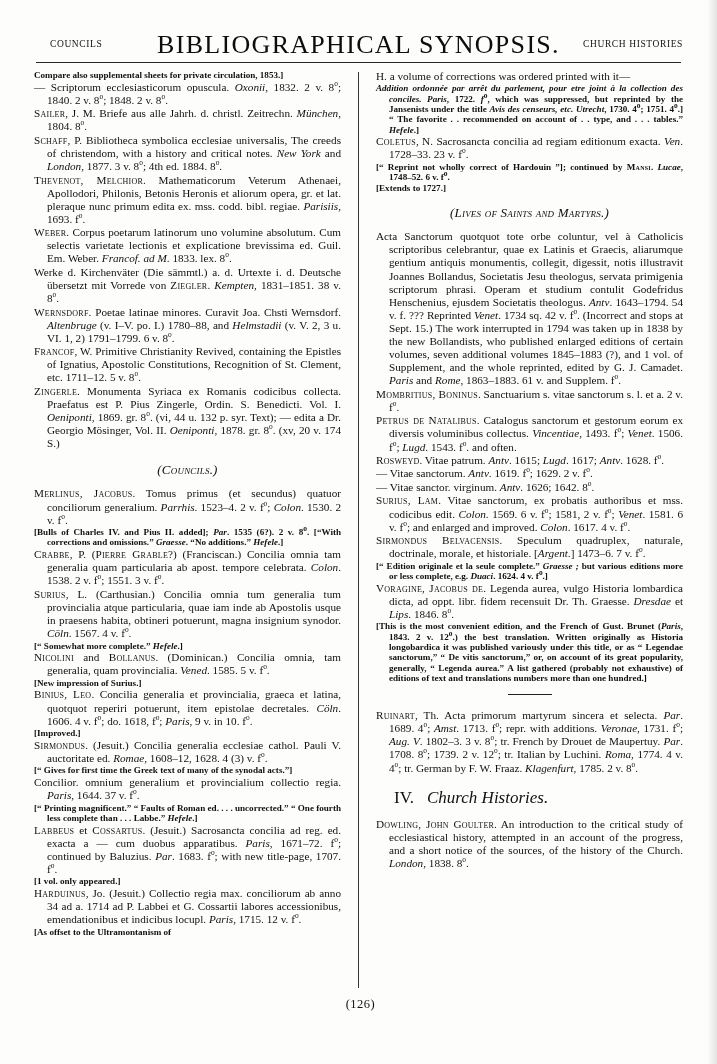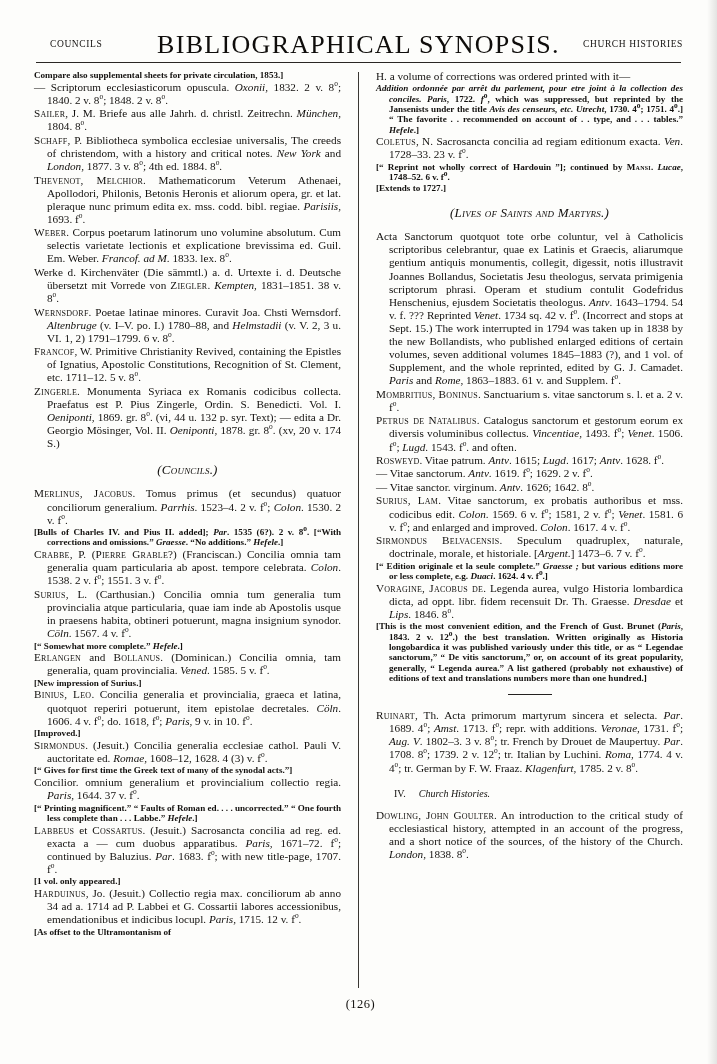--- a/index.html
+++ b/index.html
@@ -114,21 +114,21 @@
   }
   .secthead {
     font-size: 13px;
     font-style: italic;
     text-align: center;
     margin: 12px 0 9px 0;
     letter-spacing: 0.2px;
   }
   .secthead .sc2 { font-variant: small-caps; }
   .chaphead {
-    font-size: 10px;
+    font-size: 17px;
     margin: 13px 0 10px 0;
     padding-left: 18px;
   }
   .chaphead .num { font-style: normal; }
   .chaphead .nm  { font-style: italic; margin-left: 13px; }
   .shortrule {
     width: 44px;
     height: 0;
     border-top: 1.3px solid #242120;
     margin: 11px auto 14px auto;
@@ -183,21 +183,21 @@
         </div>
       <div class="secthead">
         <span class="sc2">(Councils.)</span>
       </div>
       <div>
           <p class="entry"><span class="sc">Merlinus, Jacobus</span>.   Tomus primus (et secundus) quatuor conciliorum generalium.  <span class="it">Parrhis</span>. 1523–4.  2 v. f<span class="sup">o</span>; <span class="it">Colon</span>. 1530. 2 v. f<span class="sup">o</span>.</p>
           <p class="entry note">[Bulls of Charles IV. and Pius II. added];  <span class="it">Par</span>. 1535  (6?).  2 v. 8<span class="sup">o</span>. [“With corrections and omissions.” <span class="it">Graesse</span>.  “No additions.” <span class="it">Hefele</span>.]</p>
           <p class="entry"><span class="sc">Crabbe</span>, P. (<span class="sc">Pierre Grable</span>?) (Franciscan.)  Concilia omnia tam generalia quam particularia ab apost. tempore celebrata. <span class="it">Colon</span>. 1538. 2 v. f<span class="sup">o</span>; 1551. 3 v. f<span class="sup">o</span>.</p>
           <p class="entry"><span class="sc">Surius</span>, L.  (Carthusian.)  Concilia omnia tum generalia tum provincialia atque particularia, quae iam inde ab Apostolis usque in praesens habita, obtineri potuerunt, magna insignium synodor. <span class="it">Cöln</span>. 1567. 4 v. f<span class="sup">o</span>.</p>
           <p class="entry note">[“ Somewhat more complete.” <span class="it">Hefele</span>.]</p>
-          <p class="entry"><span class="sc">Erlangen</span> and <span class="sc">Bollanus</span>.   (Dominican.)   Concilia omnia, tam generalia, quam provincialia.  <span class="it">Vened</span>. 1585. 5 v. f<span class="sup">o</span>.</p>
+          <p class="entry"><span class="sc">Nicolini</span> and <span class="sc">Bollanus</span>.   (Dominican.)   Concilia omnia, tam generalia, quam provincialia.  <span class="it">Vened</span>. 1585. 5 v. f<span class="sup">o</span>.</p>
           <p class="entry note">[New impression of Surius.]</p>
           <p class="entry"><span class="sc">Binius, Leo</span>.  Concilia generalia et provincialia, graeca et latina, quotquot reperiri potuerunt, item epistolae decretales.  <span class="it">Cöln</span>. 1606. 4 v. f<span class="sup">o</span>; do. 1618, f<span class="sup">o</span>; <span class="it">Paris</span>, 9 v. in 10. f<span class="sup">o</span>.</p>
           <p class="entry note">[Improved.]</p>
           <p class="entry"><span class="sc">Sirmondus</span>.  (Jesuit.)  Concilia generalia ecclesiae cathol.  Pauli V. auctoritate ed.  <span class="it">Romae</span>, 1608–12, 1628. 4 (3) v. f<span class="sup">o</span>.</p>
           <p class="entry note">[“ Gives for first time the Greek text of many of the synodal acts.”]</p>
           <p class="entry">Concilior. omnium generalium et provincialium collectio regia.  <span class="it">Paris</span>, 1644. 37 v. f<span class="sup">o</span>.</p>
           <p class="entry note">[“ Printing magnificent.” “ Faults of Roman ed. . . . uncorrected.”  “ One fourth less complete than . . . Labbe.” <span class="it">Hefele</span>.]</p>
           <p class="entry"><span class="sc">Labbeus</span> et <span class="sc">Cossartus</span>.  (Jesuit.)  Sacrosancta concilia ad reg. ed. exacta a — cum duobus apparatibus. <span class="it">Paris</span>, 1671–72. f<span class="sup">o</span>;  continued by Baluzius. <span class="it">Par</span>. 1683. f<span class="sup">o</span>; with new title-page, 1707. f<span class="sup">o</span>.</p>
           <p class="entry note">[1 vol. only appeared.]</p>
           <p class="entry"><span class="sc">Harduinus</span>, Jo.   (Jesuit.)   Collectio regia max. conciliorum ab anno 34 ad a. 1714 ad P. Labbei et G. Cossartii labores accessionibus, emendationibus et indicibus locupl. <span class="it">Paris</span>, 1715.  12 v. f<span class="sup">o</span>.</p>

